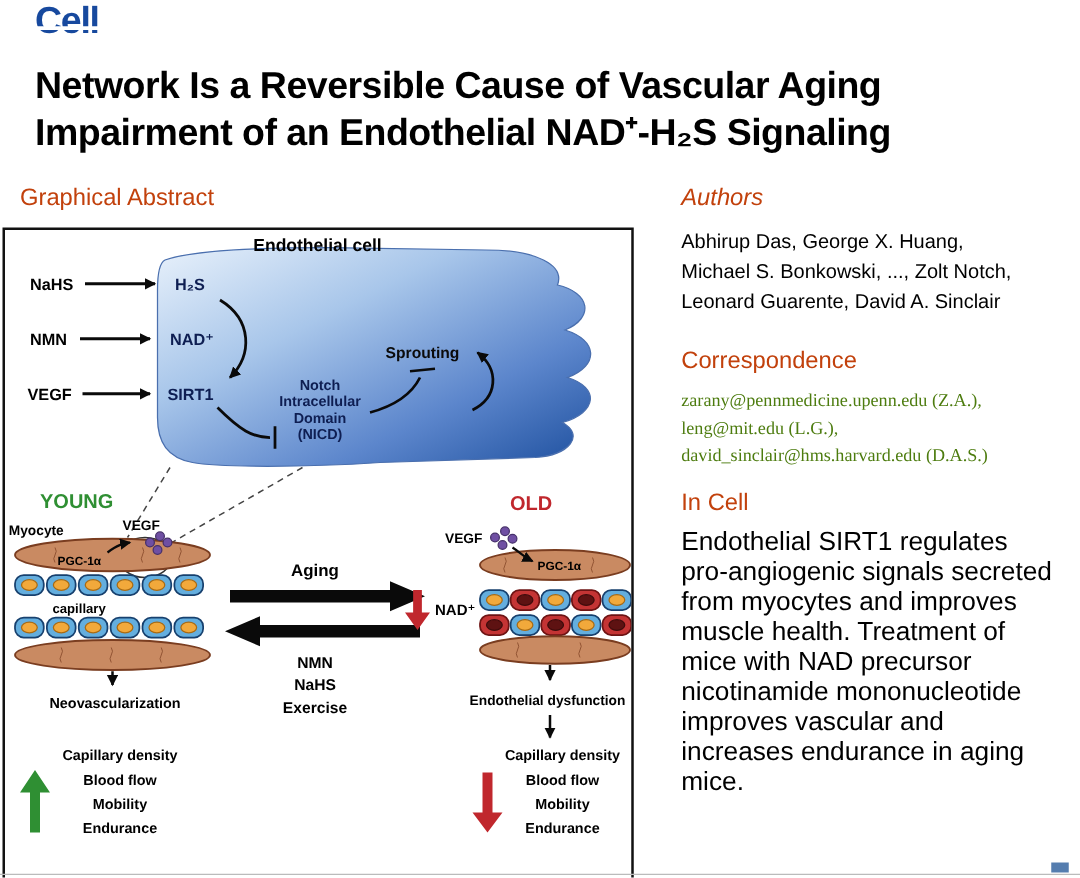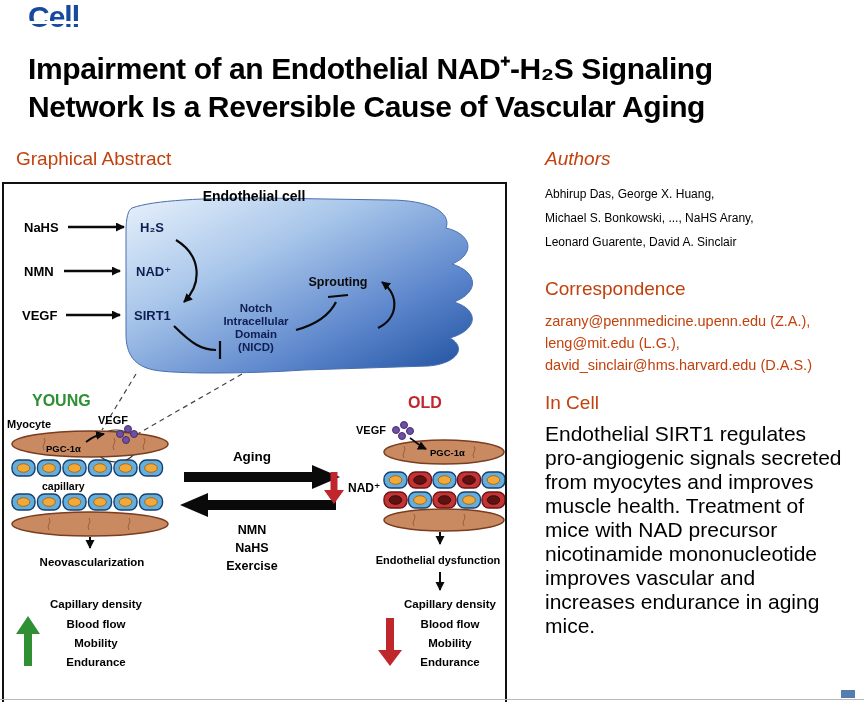--- a/index.html
+++ b/index.html
@@ -5,48 +5,48 @@
   * { box-sizing: border-box; }
   body {
     margin: 0; width: 864px; height: 702px; background: #fff;
     font-family: "Liberation Sans", sans-serif; position: relative; overflow: hidden; color:#000;
   }
   .logo { position:absolute; left:28px; top:0px; font-size:30px; font-weight:bold; color:#17499e; letter-spacing:-1px; }
   .logo-stripe { position:absolute; background:#fff; height:3px; }
   .title { position:absolute; left:28px; top:50px; font-size:30px; font-weight:bold; line-height:38px; letter-spacing:-0.4px; }
   .sec-h { position:absolute; font-size:19px; color:#c2410c; font-weight:normal; }
   .fig-box { position:absolute; left:2px; top:182px; width:505px; height:644px; border:2px solid #111; background:#fff; }
-  .authors-lines { position:absolute; left:545px; top:182px; font-size:12px; line-height:24px; }
+  .authors-lines { position:absolute; left:545px; top:182px; font-size:16px; line-height:24px; }
   .corr-lines { position:absolute; left:545px; top:310px; font-size:14.5px; line-height:22px; }
-  .corr-lines div { color:#c2410c; }
+  .corr-lines div { color:#4d7c0f;font-family:Liberation Serif, serif; }
   .brief-text { position:absolute; left:545px; top:422px; width:304px; font-size:21px; line-height:24px; }
   .footer-line { position:absolute; left:0; top:699px; width:864px; height:1px; background:#bbb; }
   .footer-fragment { position:absolute; left:841px; top:690px; width:14px; height:8px; background:#2b5d9b; opacity:.8; }
   svg text { font-family:"Liberation Sans","DejaVu Sans",sans-serif; }
 </style>
 </head>
 <body>
 
 <div class="logo">Cell</div>
 <div class="logo-stripe" style="left:27px; top:21px; width:92px;"></div>
 <div class="logo-stripe" style="left:27px; top:30px; width:92px;"></div>
 
 <div class="title">
+  <div>Network Is a Reversible Cause of Vascular Aging</div>
   <div>Impairment of an Endothelial NAD⁺-H₂S Signaling</div>
-  <div>Network Is a Reversible Cause of Vascular Aging</div>
 </div>
 
 <div class="sec-h" style="left:16px; top:148px;">Graphical Abstract</div>
 <div class="sec-h" style="left:545px; top:148px;font-style:italic;">Authors</div>
 <div class="sec-h" style="left:545px; top:278px;">Correspondence</div>
 <div class="sec-h" style="left:545px; top:392px;">In Cell</div>
 
 <div class="authors-lines">
   <div>Abhirup Das, George X. Huang,</div>
-  <div>Michael S. Bonkowski, ..., NaHS Arany,</div>
+  <div>Michael S. Bonkowski, ..., Zolt Notch,</div>
   <div>Leonard Guarente, David A. Sinclair</div>
 </div>
 
 <div class="corr-lines">
   <div>zarany@pennmedicine.upenn.edu (Z.A.),</div>
   <div>leng@mit.edu (L.G.),</div>
   <div>david_sinclair@hms.harvard.edu (D.A.S.)</div>
 </div>
 
 <div class="brief-text">Endothelial SIRT1 regulates pro-angiogenic signals secreted from myocytes and improves muscle health. Treatment of mice with NAD precursor nicotinamide mononucleotide improves vascular and increases endurance in aging mice.</div>

